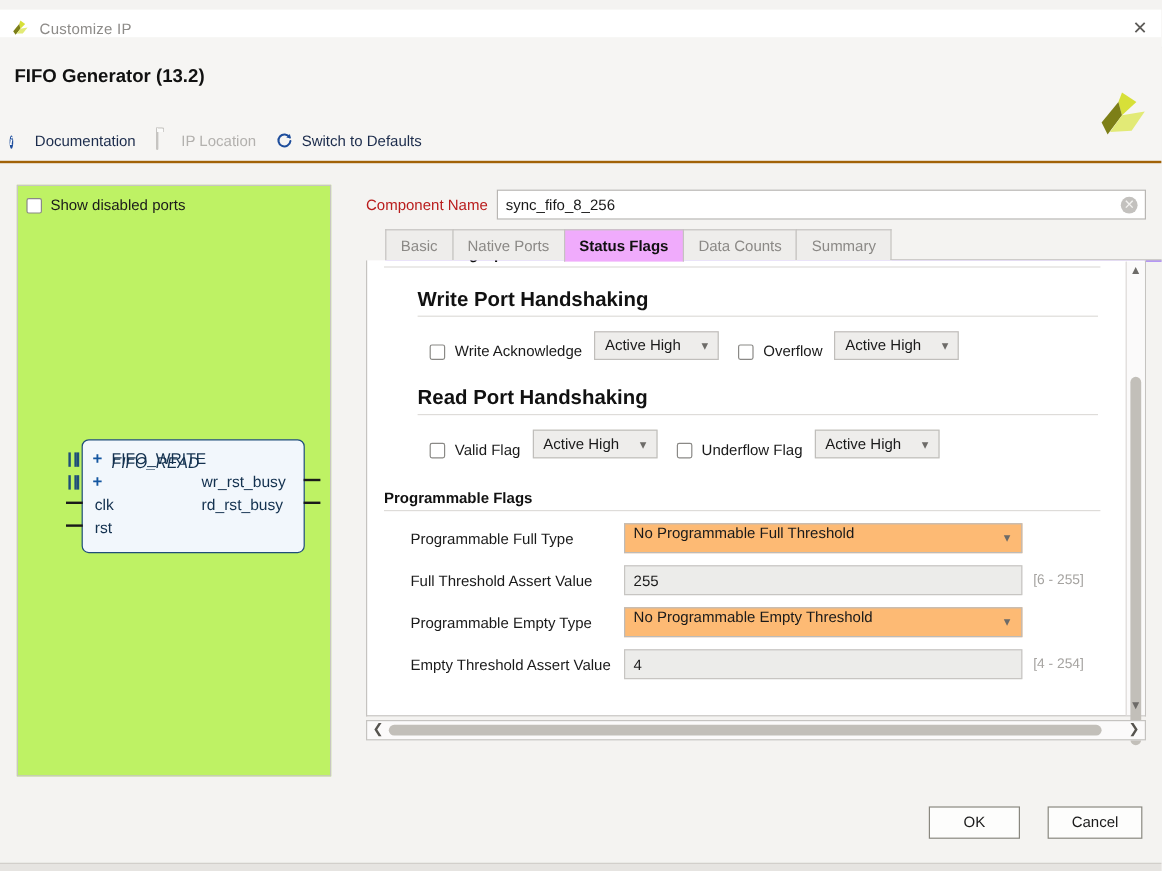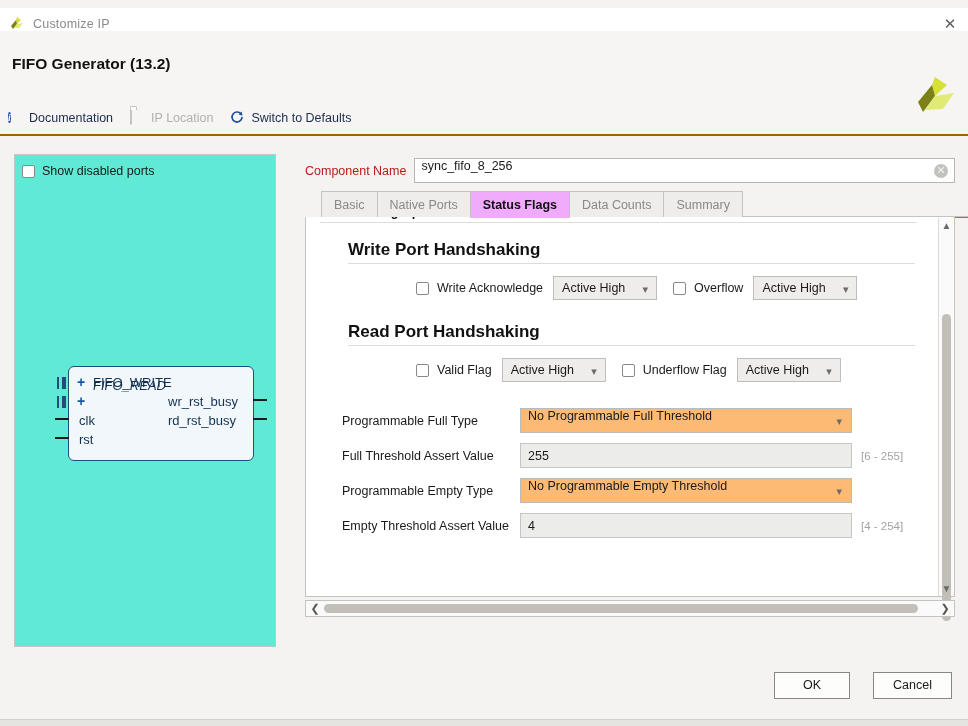--- a/index.html
+++ b/index.html
@@ -136,21 +136,21 @@
     width: 14px; height: 14px;
     margin-top: 1px;
     position: relative;
   }
 
   
   .left-panel {
     position: absolute;
     left: 14px; top: 154px;
     width: 262px; height: 493px;
-    background: #5eead4;
+    background: #bef264;
     border: 1px solid #c8c6c3;
     box-sizing: border-box;
   }
   .show-ports-row {
     position: absolute;
     left: 7px; top: 9px;
     display: flex;
     align-items: center;
     cursor: pointer;
   }
@@ -237,21 +237,21 @@
     margin-right: 8px;
     white-space: nowrap;
   }
   .comp-input {
     flex: 1;
     height: 25px;
     background: #ffffff;
     border: 1px solid #b8b6b3;
     box-sizing: border-box;
     display: flex;
-    align-items: flex-start;
+    align-items: center;
     padding-left: 6px;
     font-size: 12.5px;
     color: #1a1a1a;
     position: relative;
   }
   .clear-ico {
     position: absolute;
     right: 6px; top: 5px;
     width: 14px; height: 14px;
     border-radius: 50%;
@@ -335,23 +335,23 @@
     font-size: 17px;
     font-weight: bold;
     color: #111111;
     padding-bottom: 3px;
     border-bottom: 1px solid #dedcd9;
     margin: 0 12px 0 28px;
   }
 
   .hs-row {
     display: flex;
-    align-items: center;
+    align-items: flex-end;
     margin-top: 12px;
-    margin-left: 96px;
+    margin-left: 38px;
   }
   .hs-cb-label {
     font-size: 12.5px;
     color: #1a1a1a;
     margin-left: 8px;
     margin-right: 10px;
     white-space: nowrap;
   }
   .combo {
     height: 24px;
@@ -654,20 +654,21 @@
         </div>
         <span class="cb" style="margin-left:16px;"></span>
         <span class="hs-cb-label">Underflow Flag</span>
         <div class="combo" style="width:104px;">
           <span>Active High</span>
           <span class="chev">▾</span>
         </div>
       </div>
 
       <div class="pf-section">
+        <div class="section-head">Programmable Flags</div>
 
         <div class="pf-row">
           <span class="pf-label">Programmable Full Type</span>
           <div class="pf-combo">
             <span>No Programmable Full Threshold</span>
             <span class="chev">▾</span>
           </div>
         </div>
 
         <div class="pf-row">

